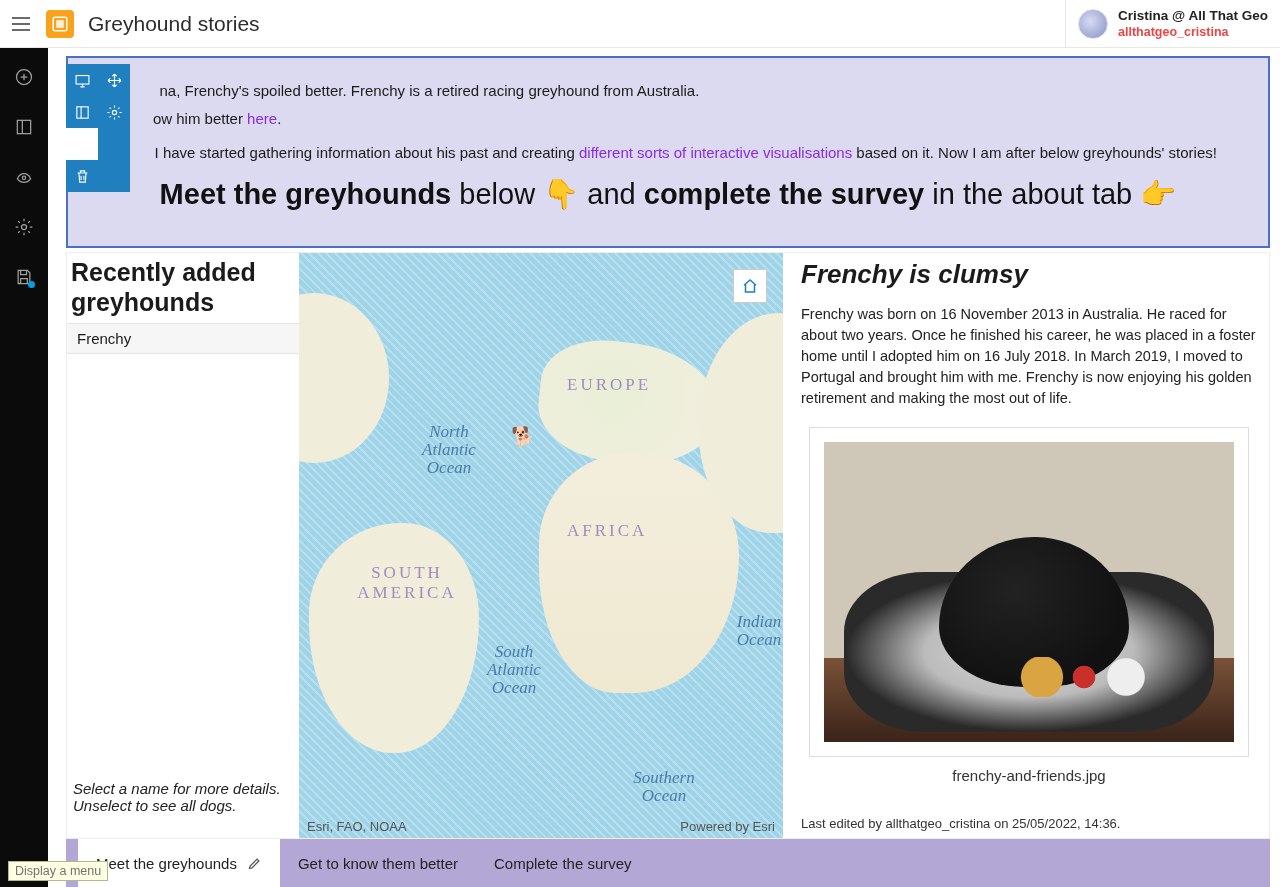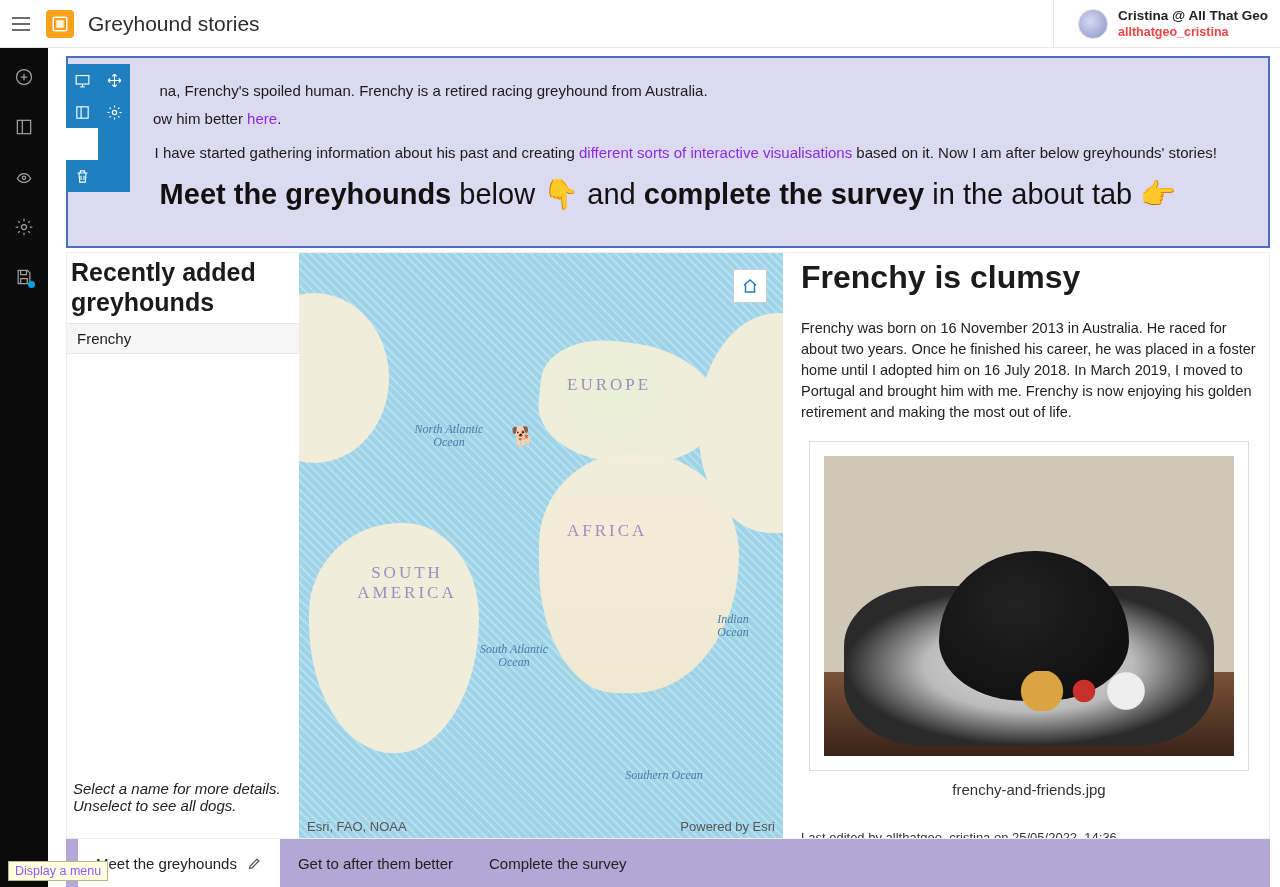--- a/index.html
+++ b/index.html
@@ -4,21 +4,21 @@
 <style>
 * { box-sizing: border-box; margin: 0; padding: 0; }
 html, body { width: 1280px; height: 887px; font-family: "Avenir Next", "Segoe UI", Arial, sans-serif; overflow: hidden; color: #1b1b1b; }
 .topbar { height: 48px; border-bottom: 1px solid #e8e8e8; display: flex; align-items: center; padding: 0 12px; }
 .hamburger { width: 18px; height: 14px; display: flex; flex-direction: column; justify-content: space-between; cursor: pointer; }
 .hamburger span { height: 2px; background: #6b6b6b; width: 100%; }
 .logo { width: 28px; height: 28px; background: #faa21b; margin-left: 16px; border-radius: 4px; display:flex; align-items:center; justify-content:center; }
 .logo svg { width:18px; height:18px; }
 .app-title { margin-left: 14px; font-size: 21px; font-weight: 400; color:#2d2d2d; }
 .top-spacer { flex: 1; }
-.user-block { display:flex; align-items:center; height:48px; padding-left:24px; border-left:1px solid #e8e8e8; }
+.user-block { display:flex; align-items:center; height:48px; padding-left:12px; border-left:1px solid #e8e8e8; }
 .avatar { width:30px; height:30px; border-radius:50%; background:radial-gradient(circle at 40% 40%, #d8dbf1, #8590c8); margin-right:10px; border:1px solid #ddd; }
 .user-name { font-size:13.5px; font-weight:600; color:#222; line-height:1.2; }
 .user-handle { font-size:12.5px; color:#ef4444;font-weight:bold; }
 .shell { display:flex; height: 839px; }
 .sidebar { width:48px; background:#0b0b0b; display:flex; flex-direction:column; align-items:center; padding-top:18px; gap:28px; position:relative; }
 .sidebar .sb-icon { width:22px; height:22px; color:#a0a0a0; cursor:pointer; display:flex; align-items:center; justify-content:center; }
 .sidebar .sb-icon svg { width:20px; height:20px; stroke:#a0a0a0; fill:none; stroke-width:1.5; }
 .sb-save-dot { width:7px; height:7px; background:#00a0df; border-radius:50%; position:absolute; margin-left:14px; margin-top:14px; }
 .sidebar-expand { position:absolute; bottom:8px; left:14px; color:#999; }
 .canvas { flex:1; position:relative; background:#fff; }
@@ -36,45 +36,45 @@
 .content-row { position:absolute; left:18px; right:10px; top:204px; bottom:48px; display:flex; border:1px solid #eee; }
 .left-col { width:232px; background:#fff; display:flex; flex-direction:column; }
 .left-col h2 { font-size:25px; font-weight:700; padding:4px 8px 6px 4px; line-height:1.2; }
 .list-row { border-top:1px solid #e5e5e5; border-bottom:1px solid #e5e5e5; padding:6px 10px; background:#f6f6f6; font-size:15px; cursor:pointer; }
 .left-hint { margin-top:auto; padding:10px 6px 24px 6px; font-style:italic; font-size:15px; color:#222; }
 .map-col { flex:0 0 484px; position:relative; background:linear-gradient(#bfe3f2,#bfe3f2); overflow:hidden; }
 .map-home { position:absolute; top:16px; right:16px; width:34px; height:34px; background:#fff; border:1px solid #ccc; display:flex; align-items:center; justify-content:center; cursor:pointer; }
 .map-attrib { position:absolute; bottom:4px; left:8px; font-size:13px; color:#555; }
 .map-power { position:absolute; bottom:4px; right:8px; font-size:13px; color:#555; }
 .map-label { position:absolute; font-family:Georgia, serif; color:#a18bbf; letter-spacing:3px; font-size:17px; }
-.map-ocean { position:absolute; font-family:"Brush Script MT", cursive; color:#4a7ba8; font-size:12px; font-style:italic; text-align:center; line-height:1.05; }
+.map-ocean { position:absolute; font-family:"Brush Script MT", cursive; color:#4a7ba8; font-size:17px; font-style:italic; text-align:center; line-height:1.05; }
 .dog-marker { position:absolute; top:172px; left:212px; font-size:19px; color:#000; }
 .right-col { flex:1; padding:6px 12px 8px 18px; overflow:auto; }
-.right-col h2 { font-size:32px; font-weight:700; margin-bottom:22px; }
+.right-col h2 { font-size:26px; font-weight:700; margin-bottom:14px;font-style:italic; }
 .story-body { font-size:14.5px; line-height:1.45; color:#222; }
 .photo-frame { border:1px solid #ddd; padding:14px; margin:18px auto 6px auto; width:440px; background:#fff; }
 .photo { width:100%; height:300px; background:#3b2d26; position:relative; overflow:hidden; }
 .photo .wall { position:absolute; inset:0; background:linear-gradient(#cfc7b8 0%, #cfc7b8 72%, #7a5238 72%, #3a2319 100%); }
 .photo .bed { position:absolute; left:20px; right:20px; bottom:10px; height:160px; background:radial-gradient(ellipse at center, #ddd 0%, #bbb 40%, #2a2a2a 70%); border-radius:80px/60px; }
 .photo .dogshape { position:absolute; left:115px; bottom:55px; width:190px; height:150px; background:radial-gradient(ellipse at 40% 35%, #222 0%, #111 70%); border-radius:50% 50% 45% 45% / 60% 60% 40% 40%; }
 .photo .toys { position:absolute; left:190px; bottom:45px; width:140px; height:40px; background:radial-gradient(circle at 20% 50%, #d9a441 18%, transparent 19%), radial-gradient(circle at 50% 50%, #c9302c 15%, transparent 16%), radial-gradient(circle at 80% 50%, #eee 16%, transparent 17%); }
 .caption { text-align:center; font-size:15px; color:#333; margin-top:10px; }
 .last-edit { font-size:13px; color:#333; margin-top:32px; }
 .tabs { position:absolute; left:18px; right:10px; bottom:0; height:48px; background:#b3a7d6; display:flex; align-items:stretch; padding-left:12px; }
 .tab { display:flex; align-items:center; padding:0 18px; font-size:15px; color:#222; cursor:pointer; gap:10px; }
 .tab.active { background:#fff; }
 .tab .pencil { width:15px; height:15px; }
 .land { position:absolute; background:#f1efe1; }
 .land.eu { left:240px; top:90px; width:180px; height:120px; border-radius:40% 55% 50% 45%; transform:rotate(6deg); background:radial-gradient(circle at 40% 40%, #e9efd6, #f2eedf); }
 .land.af { left:240px; top:200px; width:200px; height:240px; border-radius:48% 52% 55% 40% / 40% 45% 60% 55%; background:linear-gradient(#f3eedc,#efe9d2); }
 .land.sa { left:10px; top:270px; width:170px; height:230px; border-radius:55% 45% 50% 50% / 40% 42% 60% 58%; background:#f1eddb; }
 .land.na { left:-60px; top:40px; width:150px; height:170px; border-radius:50%; background:#f1eddb; }
 .land.as { left:400px; top:60px; width:160px; height:220px; border-radius:50% 50% 45% 45%; background:#f1eddb; }
 .ocean-tex { position:absolute; inset:0; background:repeating-linear-gradient(45deg, rgba(255,255,255,0.25) 0 2px, transparent 2px 6px), #9fd4e8; }
-.status-tip { position:absolute; left:8px; bottom:6px; background:#ffffe1; border:1px solid #b7b78f; padding:2px 6px; font-size:12.5px; color:#8b5cf6; z-index:100; }
+.status-tip { position:absolute; left:8px; bottom:6px; background:#ffffe1; border:1px solid #b7b78f; padding:2px 6px; font-size:12.5px; color:#737373; z-index:100; }
 </style>
 </head>
 <body>
 
 <div class="topbar">
   <div class="hamburger">
       <span></span>
       <span></span>
       <span></span>
     </div>
@@ -171,21 +171,21 @@
       <div class="ft-cell ft-fullrow">
           <svg viewBox="0 0 24 24">
             <path d="M5 7h14M9 7V4h6v3M7 7l1 13h8l1-13M10 11v6M14 11v6"></path>
           </svg>
         </div>
     </div>
 
     <div class="header-card">
       <div class="header-text">
         <p>
-          <span style="visibility:hidden">I&nbsp;am&nbsp;Cristi</span><span>na, Frenchy's spoiled human. </span><span class="bold">Frenchy is a retired racing greyhound from Australia.</span>
+          <span style="visibility:hidden">I&nbsp;am&nbsp;Cristi</span><span>na, Frenchy's spoiled better. </span><span class="bold">Frenchy is a retired racing greyhound from Australia.</span>
         </p>
         <p>
           <span style="visibility:hidden">Get&nbsp;to&nbsp;kn</span><span>ow him better </span><a href="#">here</a><span>.</span>
         </p>
         <p style="margin-top:12px">
           <span>Rece</span><span style="visibility:hidden">ntly</span><span> I have started gathering information about his past and creating </span><a href="#">different sorts of interactive visualisations</a><span> based on it. Now I am after below greyhounds' stories!</span>
         </p>
       </div>
       <div class="headline">
         <span class="b">Meet the greyhounds</span><span> below </span><span>👇</span><span> and </span><span class="b">complete the survey</span><span> in the about tab </span><span>👉</span>
@@ -205,21 +205,21 @@
         <div class="land eu"></div>
         <div class="land af"></div>
         <div class="land sa"></div>
         <div class="land as"></div>
         <div class="map-label" style="left:268px; top:122px;">EUROPE</div>
         <div class="map-label" style="left:268px; top:268px;">AFRICA</div>
         <div class="map-label" style="left:48px; top:310px; text-align:center; width:120px;">SOUTH AMERICA</div>
         <div class="map-ocean" style="left:110px; top:170px; width:80px;">North Atlantic Ocean</div>
         <div class="map-ocean" style="left:170px; top:390px; width:90px;">South Atlantic Ocean</div>
         <div class="map-ocean" style="left:320px; top:516px; width:90px;">Southern Ocean</div>
-        <div class="map-ocean" style="left:404px; top:360px; width:60px;">Indian Ocean</div>
+        <div class="map-ocean" style="left:430px; top:360px; width:60px;">Indian Ocean</div>
         <div class="dog-marker">🐕</div>
         <div class="map-home">
           <svg width="18" height="18" viewBox="0 0 24 24" fill="none" stroke="#1f7fbf" stroke-width="2">
               <path d="M4 11l8-7 8 7M6 10v10h12V10"></path>
             </svg>
         </div>
         <div class="map-attrib">Esri, FAO, NOAA</div>
         <div class="map-power">Powered by Esri</div>
       </div>
 
@@ -240,21 +240,21 @@
     </div>
 
     <div class="tabs">
       <div class="tab active">
         <span>Meet the greyhounds</span>
         <svg class="pencil" viewBox="0 0 24 24" fill="none" stroke="#555" stroke-width="2">
             <path d="M4 20l4-1 11-11-3-3L5 16z"></path>
           </svg>
       </div>
       <div class="tab">
-        <span>Get to after them better</span>
+        <span>Get to know them better</span>
       </div>
       <div class="tab">
         <span>Complete the survey</span>
       </div>
     </div>
 
   </div>
 </div>
 
 <div class="status-tip">Display a menu</div>

